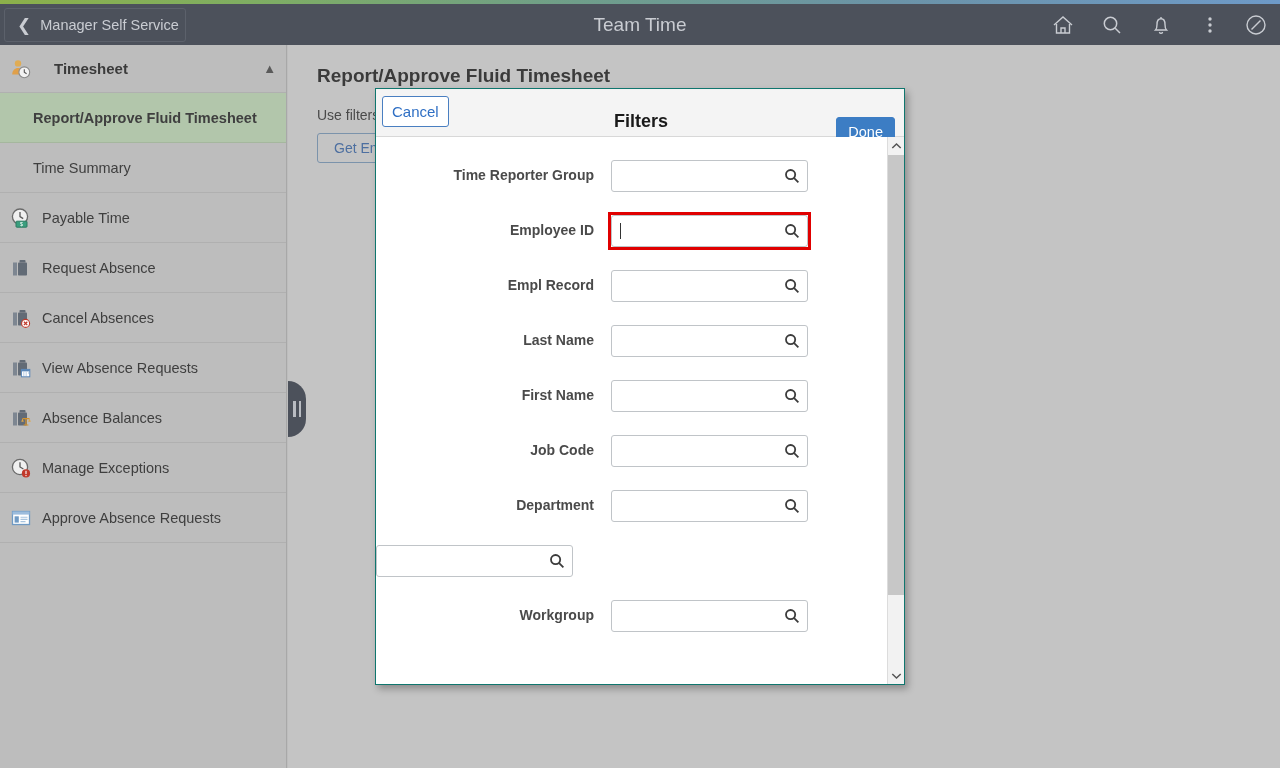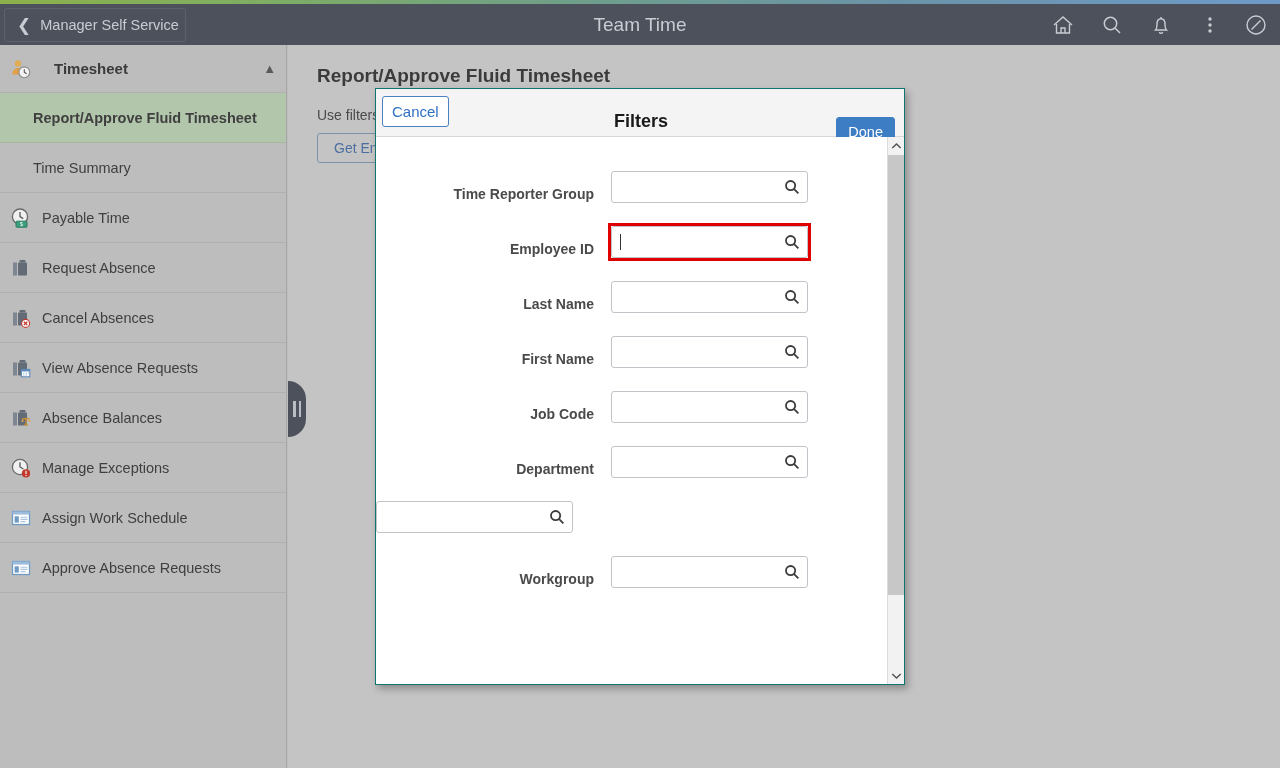--- a/index.html
+++ b/index.html
@@ -189,21 +189,21 @@
     position: relative;
     background: #ffffff;
     overflow: hidden;
   }
   #form-area {
     position: absolute; left: 0; top: 0;
     width: 511px; height: 100%;
     padding-top: 11px;
   }
   .frow {
-    display: flex; align-items: flex-end;
+    display: flex; align-items: center;
     height: 55px;
   }
   .flabel {
     width: 235px;
     text-align: right;
     padding-right: 17px;
     font-size: 14px; font-weight: bold; color: #4a4a4a;
     line-height: 17px;
   }
   .fctrl {
@@ -404,31 +404,20 @@
         <circle cx="11" cy="11" r="7.6" fill="#f0f0f0" stroke="#6a6a6a" stroke-width="1.3"></circle>
         <path d="M11 6.3 L11 11 L14.4 13" stroke="#5a5a5a" stroke-width="1.3" fill="none"></path>
         <circle cx="17" cy="17.4" r="4.1" fill="#c0392b"></circle>
         <rect x="16.45" y="14.8" width="1.1" height="3.2" fill="#ffffff"></rect>
         <rect x="16.45" y="18.9" width="1.1" height="1.2" fill="#ffffff"></rect>
       </svg>
     </span>
     <span class="txt">Manage Exceptions</span>
   </div>
 
-  <div class="sb-item">
-    <span class="ico">
-      <svg width="24" height="24" viewBox="0 0 24 24">
-        <rect x="3.5" y="5.5" width="17" height="13" fill="#ffffff" stroke="#6f9ac4" stroke-width="1.3"></rect>
-        <rect x="3.5" y="5.5" width="17" height="3.1" fill="#9cbcdc"></rect>
-        <rect x="5.6" y="10.3" width="4.2" height="6.3" fill="#6f9ac4"></rect>
-        <path d="M11.5 11.2 h7 M11.5 13.4 h7 M11.5 15.6 h5" stroke="#a8c4de" stroke-width="1.1"></path>
-      </svg>
-    </span>
-    <span class="txt">Assign Work Schedule</span>
-  </div>
 
   <div class="sb-item">
     <span class="ico">
       <svg width="24" height="24" viewBox="0 0 24 24">
         <rect x="3.5" y="5.5" width="17" height="13" fill="#ffffff" stroke="#6f9ac4" stroke-width="1.3"></rect>
         <rect x="3.5" y="5.5" width="17" height="3.1" fill="#9cbcdc"></rect>
         <rect x="5.6" y="10.3" width="4.2" height="6.3" fill="#6f9ac4"></rect>
         <path d="M11.5 11.2 h7 M11.5 13.4 h7 M11.5 15.6 h5" stroke="#a8c4de" stroke-width="1.1"></path>
       </svg>
     </span>
@@ -480,20 +469,32 @@
           <span class="caret-mark"></span>
           <span class="lookup-icon">
             <svg width="20" height="20" viewBox="0 0 20 20" fill="none" stroke="#3b3b3b" stroke-width="1.8">
               <circle cx="8.6" cy="8.6" r="4.6"></circle>
                 <line x1="12.1" y1="12.1" x2="16.4" y2="16.4"></line>
             </svg>
           </span>
         </div>
       </div>
 
+      <div class="frow">
+        <div class="flabel">Empl Record</div>
+        <div class="fctrl">
+          <input type="text" value="" style="">
+          <span class="lookup-icon">
+            <svg width="20" height="20" viewBox="0 0 20 20" fill="none" stroke="#3b3b3b" stroke-width="1.8">
+              <circle cx="8.6" cy="8.6" r="4.6"></circle>
+                <line x1="12.1" y1="12.1" x2="16.4" y2="16.4"></line>
+            </svg>
+          </span>
+        </div>
+      </div>
 
       <div class="frow">
         <div class="flabel">Last Name</div>
         <div class="fctrl">
           <input type="text" value="" style="">
           <span class="lookup-icon">
             <svg width="20" height="20" viewBox="0 0 20 20" fill="none" stroke="#3b3b3b" stroke-width="1.8">
               <circle cx="8.6" cy="8.6" r="4.6"></circle>
                 <line x1="12.1" y1="12.1" x2="16.4" y2="16.4"></line>
             </svg>

